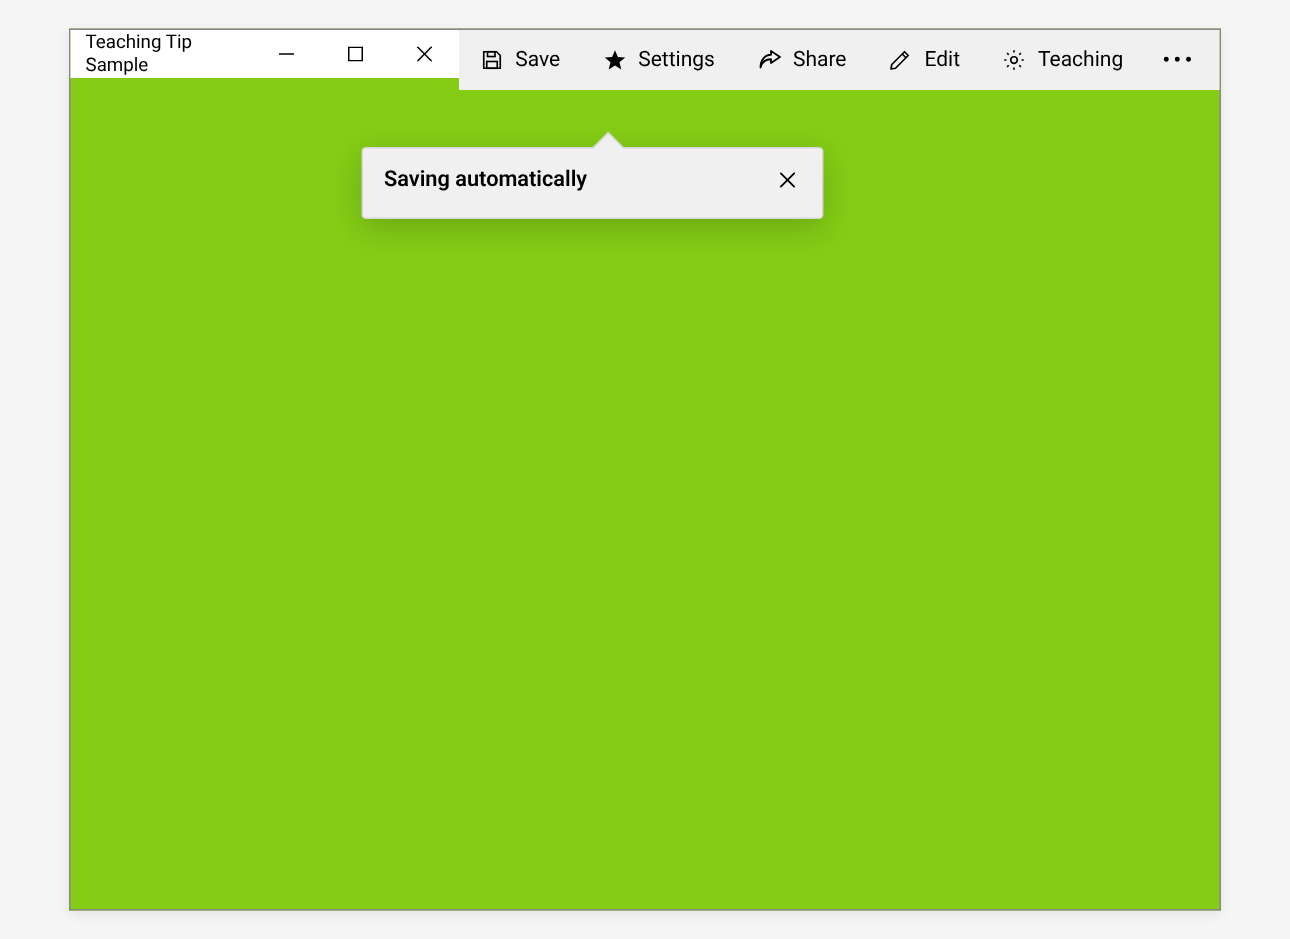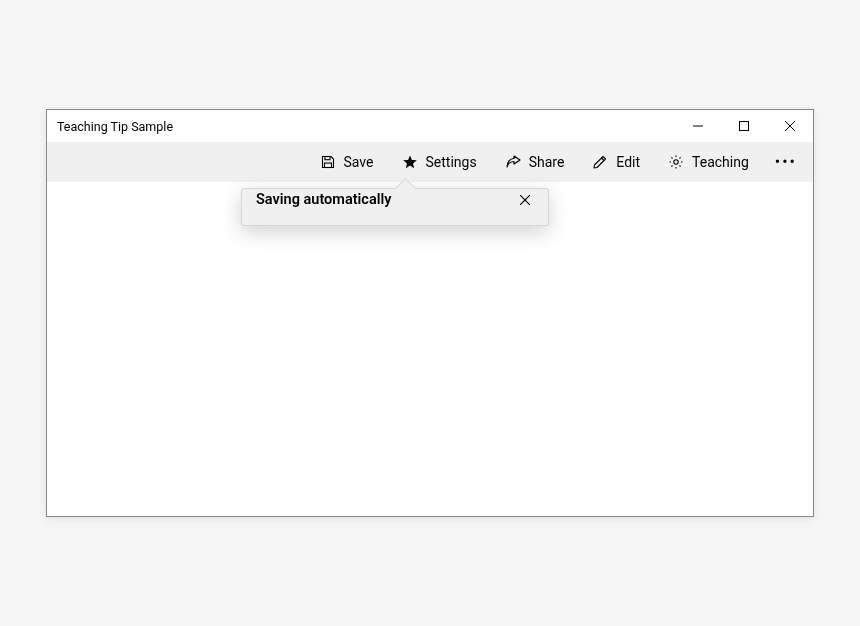--- a/index.html
+++ b/index.html
@@ -15,26 +15,26 @@
   }
   .stage {
     width: 860px;
     height: 626px;
     display: flex;
     align-items: center;
     justify-content: center;
   }
   .window {
     width: 768px;
-    height: 408px;
+    height: 588px;
     background: #84cc16;
     border: 1px solid #888;
     position: relative;
     display: flex;
-    flex-direction: column;
+    flex-direction: row;
     box-shadow: 0 2px 8px rgba(0,0,0,0.08);
   }
 
   
   .titlebar {
     height: 32px;
     display: flex;
     align-items: center;
     justify-content: space-between;
     background: #fff;
@@ -96,21 +96,21 @@
   
   .teachingtip {
     position: absolute;
     top: 78px;
     left: 194px;
     width: 308px;
     background: #f0f0f0;
     border: 1px solid #d6d6d6;
     border-radius: 3px;
     box-shadow: 0 6px 20px rgba(0,0,0,0.18);
-    padding: 2px 14px 14px 14px;
+    padding: 12px 14px 14px 14px;
   }
   .teachingtip::before {
     content: "";
     position: absolute;
     top: -8px;
     left: 156px;
     width: 14px;
     height: 14px;
     background: #f0f0f0;
     border-left: 1px solid #d6d6d6;

